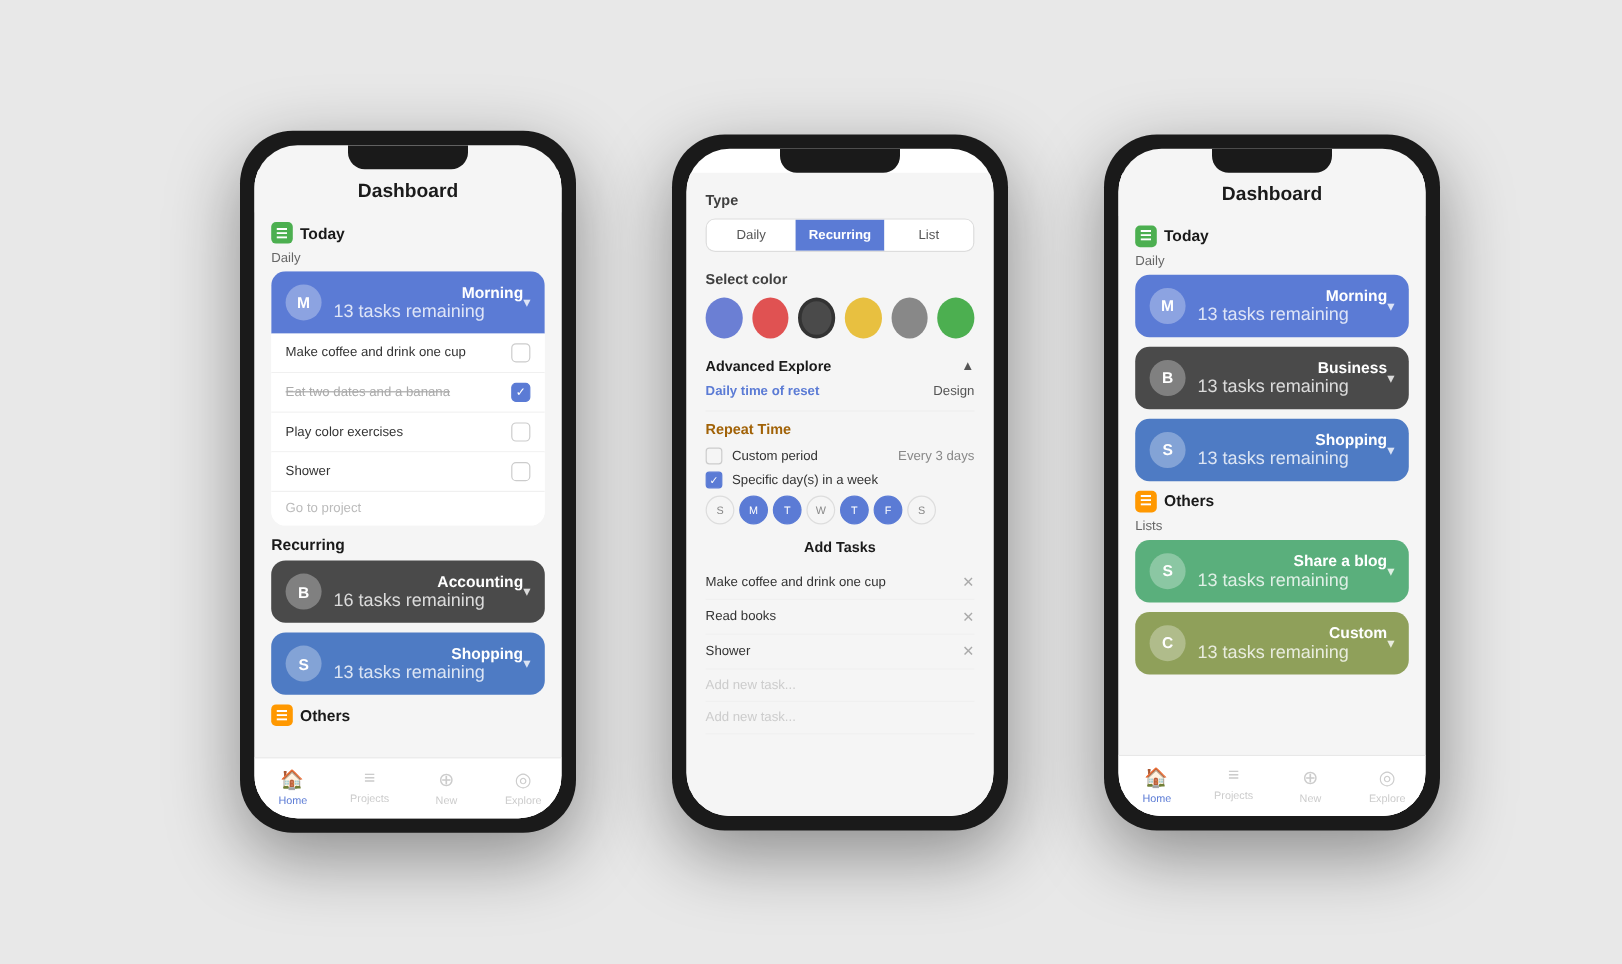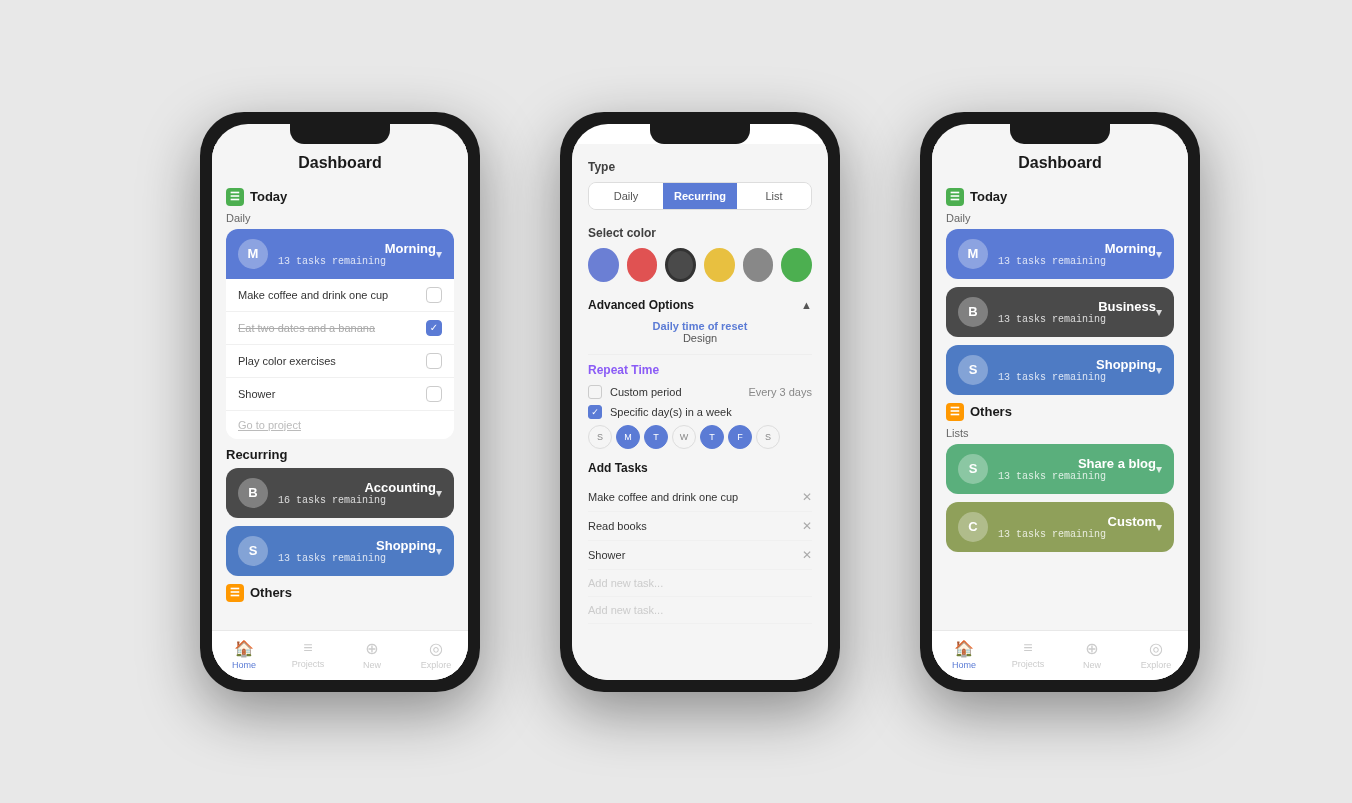--- a/index.html
+++ b/index.html
@@ -127,23 +127,22 @@
       flex-shrink: 0;
     }
     .task-group-info { flex: 1; }
     .task-group-name {
       font-size: 13px;
       font-weight: 700;
       color: white;
       text-align: right;
     }
     .task-group-count {
-      font-size: 10px;
+      font-size: 15px;
       color: rgba(255,255,255,0.8);
-      font-family: Liberation Mono, monospace;
     }
     .task-group-chevron {
       color: rgba(255,255,255,0.8);
       font-size: 12px;
     }
 
     .bg-blue { background: #5b7bd5; }
     .bg-dark { background: #4a4a4a; }
     .bg-blue2 { background: #4e7bc4; }
     .bg-green { background: #5aaf7c; }
@@ -195,21 +194,20 @@
       background: #5b7bd5;
       border-color: #5b7bd5;
       color: white;
       font-size: 10px;
     }
     .goto-project {
       font-size: 11px;
       color: #bbb;
       padding: 8px 12px;
       background: white;
-      text-decoration: underline;
     }
 
     
     .bottom-nav {
       display: flex;
       background: white;
       border-top: 1px solid #e8e8e8;
       padding: 8px 0 10px;
     }
     .nav-item {
@@ -302,42 +300,41 @@
       font-weight: 700;
       color: #1a1a1a;
     }
     .advanced-chevron { font-size: 11px; color: #555; }
 
     .option-row {
       display: flex;
       justify-content: space-between;
       align-items: center;
       margin-bottom: 10px;
-      flex-direction: column;
     }
     .option-key {
       font-size: 11px;
       color: #5b7bd5;
       font-weight: 600;
     }
     .option-val {
       font-size: 11px;
       color: #555;
     }
 
     .divider {
       height: 1px;
       background: #eee;
       margin: 8px 0;
     }
 
     .repeat-label {
       font-size: 12px;
       font-weight: 700;
-      color: #8b5cf6;
+      color: #a16207;
       margin-bottom: 8px;
     }
 
     .repeat-option {
       display: flex;
       align-items: center;
       gap: 8px;
       margin-bottom: 6px;
     }
     .repeat-checkbox {
@@ -388,20 +385,21 @@
       border-color: #5b7bd5;
       color: white;
     }
 
     
     .add-tasks-label {
       font-size: 12px;
       font-weight: 700;
       color: #1a1a1a;
       margin-bottom: 8px;
+      text-align: center;
     }
     .add-task-item {
       display: flex;
       align-items: center;
       justify-content: space-between;
       padding: 7px 0;
       border-bottom: 1px solid #f0f0f0;
     }
     .add-task-text {
       font-size: 11px;
@@ -551,21 +549,21 @@
         <div class="color-row">
           <div class="color-dot" style="background:#6b7fd4;"></div>
           <div class="color-dot" style="background:#e05252;"></div>
           <div class="color-dot selected" style="background:#4a4a4a;"></div>
           <div class="color-dot" style="background:#e8c040;"></div>
           <div class="color-dot" style="background:#888888;"></div>
           <div class="color-dot" style="background:#4caf50;"></div>
         </div>
 
         <div class="advanced-header">
-          <span class="advanced-label">Advanced Options</span>
+          <span class="advanced-label">Advanced Explore</span>
           <span class="advanced-chevron">▲</span>
         </div>
         <div class="option-row">
           <span class="option-key">Daily time of reset</span>
           <span class="option-val">Design</span>
         </div>
 
         <div class="divider"></div>
 
         <div class="repeat-label">Repeat Time</div>

